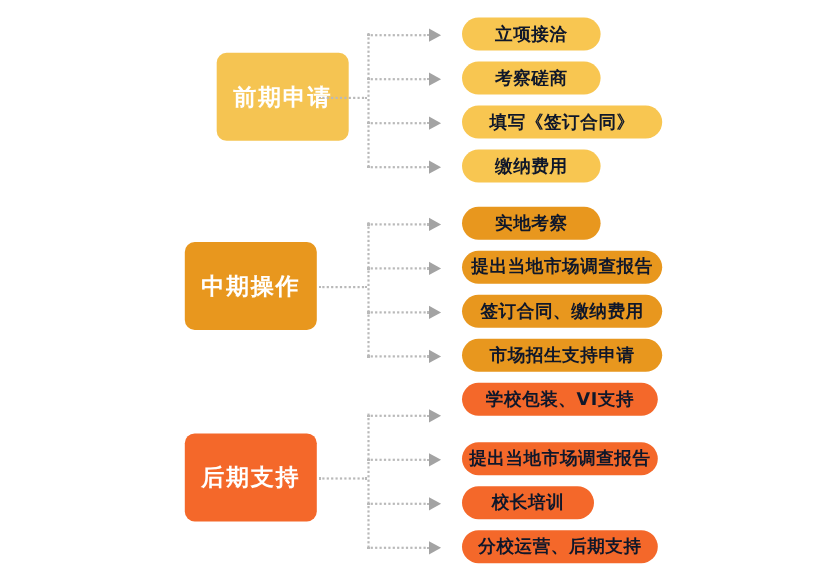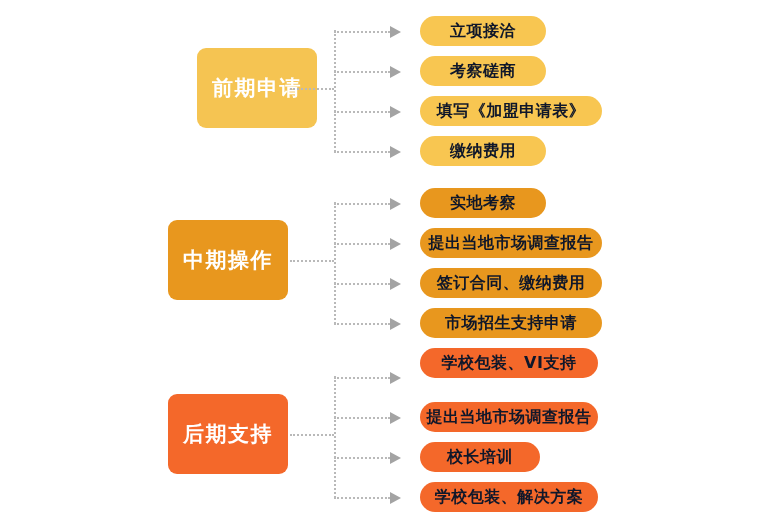--- a/index.html
+++ b/index.html
@@ -84,21 +84,21 @@
       <div class="conn-h" style="left: 290px; top: 88px; width: 44px;"></div>
       <div class="conn-v" style="left: 334px; top: 30px; height: 122px;"></div>
       <div class="conn-h" style="left: 334px; top: 31px; width: 56px;"></div>
       <div class="arrowhead" style="left: 390px; top: 26px; border-left-color: rgb(163, 163, 163);"></div>
       <div class="pill" style="left: 420px; top: 16px; width: 126px; background: rgb(248, 198, 81);">立项接洽</div>
       <div class="conn-h" style="left: 334px; top: 71px; width: 56px;"></div>
       <div class="arrowhead" style="left: 390px; top: 66px; border-left-color: rgb(163, 163, 163);"></div>
       <div class="pill" style="left: 420px; top: 56px; width: 126px; background: rgb(248, 198, 81);">考察磋商</div>
       <div class="conn-h" style="left: 334px; top: 111px; width: 56px;"></div>
       <div class="arrowhead" style="left: 390px; top: 106px; border-left-color: rgb(163, 163, 163);"></div>
-      <div class="pill" style="left: 420px; top: 96px; width: 182px; background: rgb(248, 198, 81);">填写《加盟申请表》</div>
+      <div class="pill" style="left: 420px; top: 96px; width: 182px; background: rgb(248, 198, 81);">填写《签订合同》</div>
       <div class="conn-h" style="left: 334px; top: 151px; width: 56px;"></div>
       <div class="arrowhead" style="left: 390px; top: 146px; border-left-color: rgb(163, 163, 163);"></div>
       <div class="pill" style="left: 420px; top: 136px; width: 126px; background: rgb(248, 198, 81);">缴纳费用</div>
     </div>
     <div>
       <div class="stage-box" style="left: 168px; top: 220px; width: 120px; height: 80px; background: rgb(232, 151, 30);">中期操作</div>
       <div class="conn-h" style="left: 290px; top: 260px; width: 44px;"></div>
       <div class="conn-v" style="left: 334px; top: 202px; height: 122px;"></div>
       <div class="conn-h" style="left: 334px; top: 203px; width: 56px;"></div>
       <div class="arrowhead" style="left: 390px; top: 198px; border-left-color: rgb(163, 163, 163);"></div>
@@ -121,15 +121,15 @@
       <div class="arrowhead" style="left: 390px; top: 372px; border-left-color: rgb(163, 163, 163);"></div>
       <div class="pill" style="left: 420px; top: 348px; width: 178px; background: rgb(244, 104, 42);">学校包装、VI支持</div>
       <div class="conn-h" style="left: 334px; top: 417px; width: 56px;"></div>
       <div class="arrowhead" style="left: 390px; top: 412px; border-left-color: rgb(163, 163, 163);"></div>
       <div class="pill" style="left: 420px; top: 402px; width: 178px; background: rgb(244, 104, 42);">提出当地市场调查报告</div>
       <div class="conn-h" style="left: 334px; top: 457px; width: 56px;"></div>
       <div class="arrowhead" style="left: 390px; top: 452px; border-left-color: rgb(163, 163, 163);"></div>
       <div class="pill" style="left: 420px; top: 442px; width: 120px; background: rgb(244, 104, 42);">校长培训</div>
       <div class="conn-h" style="left: 334px; top: 497px; width: 56px;"></div>
       <div class="arrowhead" style="left: 390px; top: 492px; border-left-color: rgb(163, 163, 163);"></div>
-      <div class="pill" style="left: 420px; top: 482px; width: 178px; background: rgb(244, 104, 42);">学校包装、解决方案</div>
+      <div class="pill" style="left: 420px; top: 482px; width: 178px; background: rgb(244, 104, 42);">分校运营、后期支持</div>
     </div>
   </div>
 
 </body></html>

